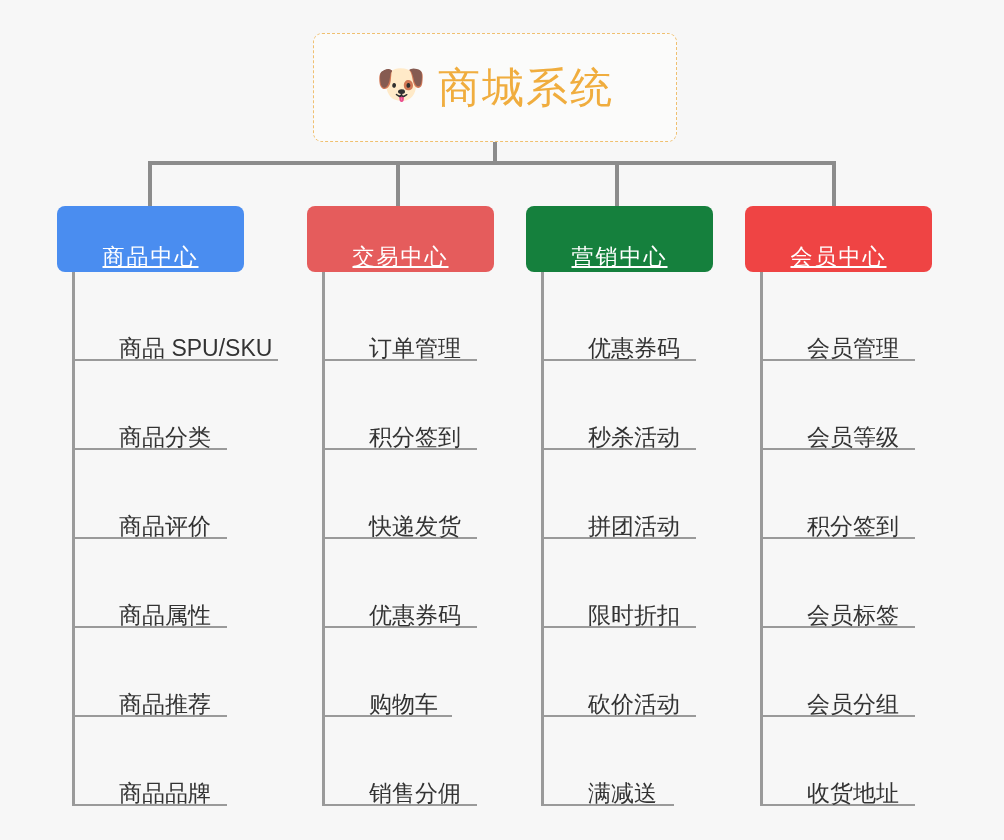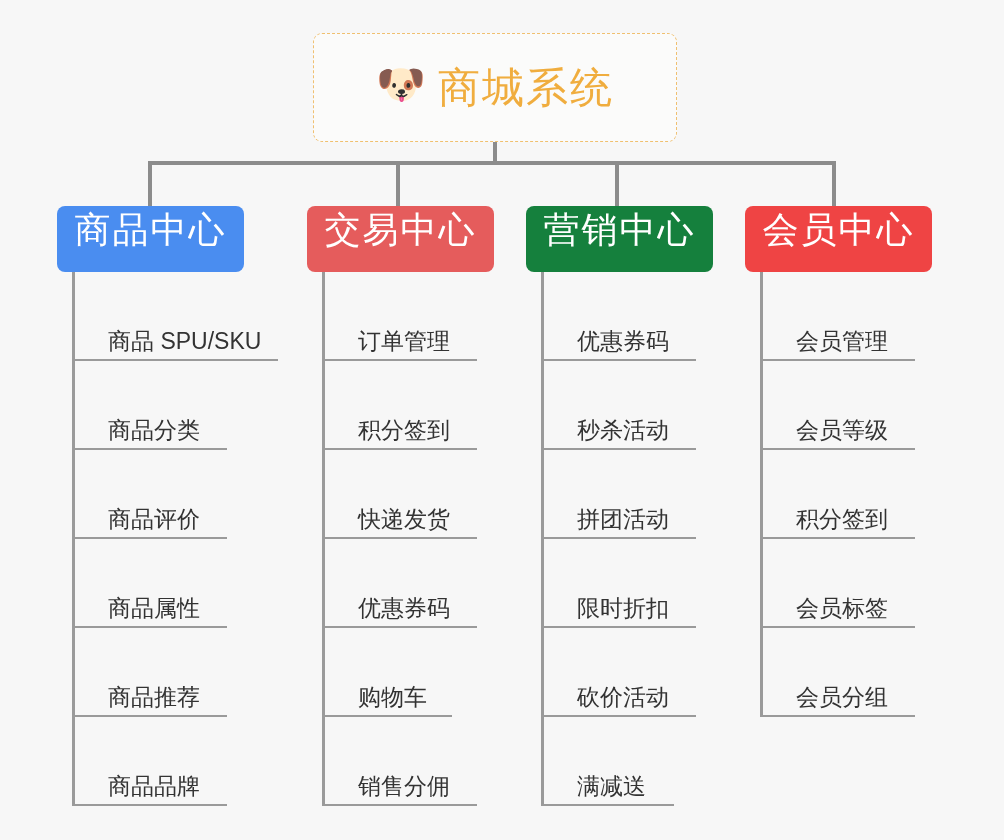--- a/index.html
+++ b/index.html
@@ -81,26 +81,27 @@
   
   .column {
     position: absolute;
     top: 206px;
   }
   .cat-header {
     box-sizing: border-box;
     height: 66px;
     border-radius: 8px;
     display: flex;
-    align-items: flex-start;
+    align-items: flex-end;
     justify-content: center;
     color: #ffffff;
-    font-size: 36px;
+    font-size: 22px;
     letter-spacing: 2px;
     white-space: nowrap;
+    text-decoration: underline;
   }
 
   
   .leaf-list {
     position: relative;
     margin-left: 15px;
     padding-top: 0;
     border-left: 3px solid #9a9a9a;
   }
   .leaf-item {
@@ -112,22 +113,21 @@
   }
   .leaf-underline {
     position: absolute;
     left: 0;
     bottom: 0;
     height: 2px;
     background: #9a9a9a;
   }
   .leaf-label {
     position: relative;
-    margin-left: 33px;
-    padding-bottom: 7px;
+    margin-left: 44px;
     font-size: 23px;
     color: #333333;
     line-height: 1.1;
     white-space: nowrap;
   }
 </style>
 </head>
 <body>
 
 <div id="mindmap">
@@ -256,17 +256,21 @@
             <span class="leaf-label">积分签到</span>
           </div>
           <div class="leaf-item">
             <span class="leaf-underline" style="width: 152px;"></span>
             <span class="leaf-label">会员标签</span>
           </div>
           <div class="leaf-item">
             <span class="leaf-underline" style="width: 152px;"></span>
             <span class="leaf-label">会员分组</span>
           </div>
+          <div class="leaf-item">
+            <span class="leaf-underline" style="width: 152px;"></span>
+            <span class="leaf-label">收货地址</span>
+          </div>
         </div>
       </div>
     </div>
 
 </div>
 
 </body></html>

